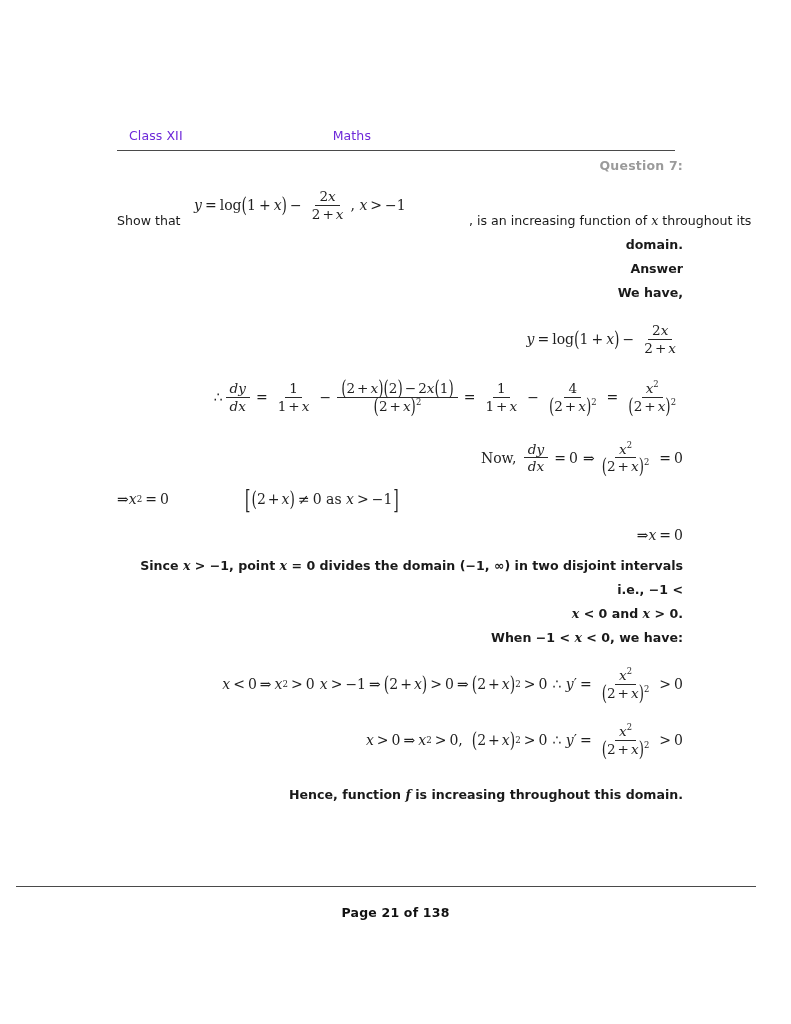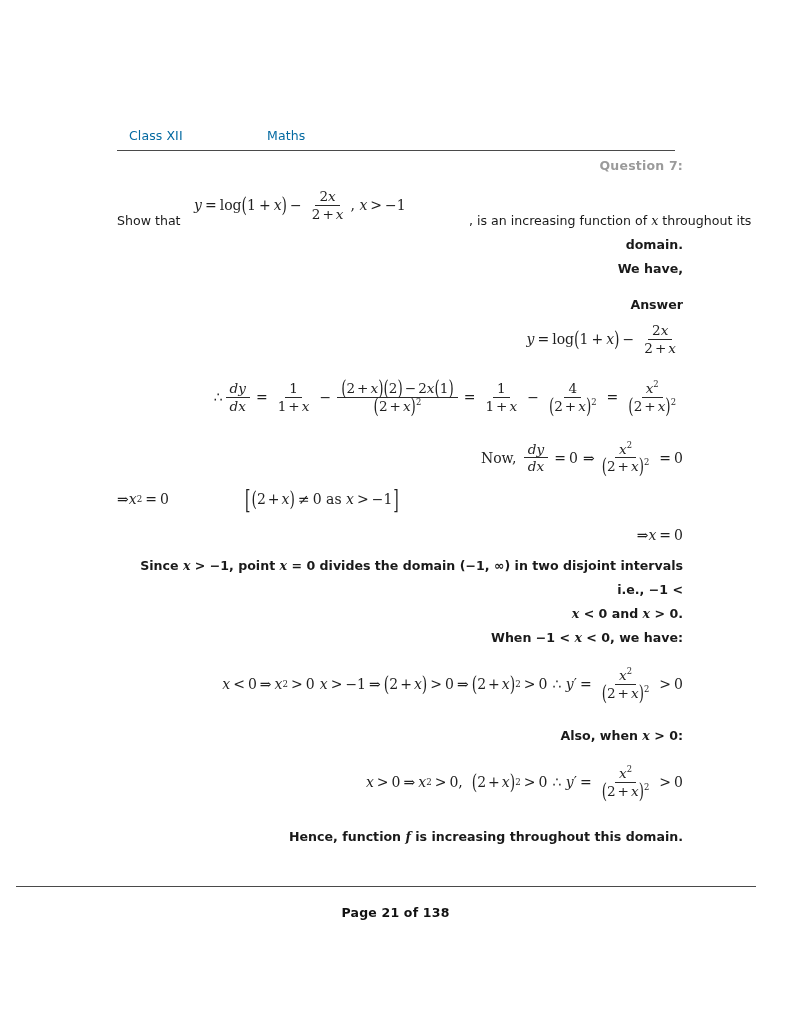--- a/index.html
+++ b/index.html
@@ -28,35 +28,36 @@
   .header {
     position: absolute;
     left: 117px;
     top: 128px;
     width: 558px;
     height: 22px;
     border-bottom: 1.6px solid #4a4a4a;
     display: flex;
     align-items: flex-start;
     font-size: 12.5px;
-    color: #0369a1;
+    color: #6d28d9;
     letter-spacing: 0.1px;
   }
   .header .h-left {
     width: 150px;
     text-align: left;
     padding-left: 12px;
     box-sizing: border-box;
   }
   .header .h-center {
     flex: 1;
     text-align: center;
   }
   .header .h-right {
     width: 120px;
+    text-align: right;
     padding-right: 16px;
     box-sizing: border-box;
   }
 
   
   .content {
     position: absolute;
     left: 117px;
     top: 158px;
     width: 566px;
@@ -207,24 +208,24 @@
           </span><span class="rm">,</span>&nbsp;<span class="it">x</span><span class="op">&gt;</span><span class="rm">−1</span>
       </span>
 
       <span class="showthat-tail">, is an increasing function of <span class="mi">x</span> throughout its</span>
     </div>
 
     
     <p class="para">domain.</p>
 
     
+    <p class="para">Answer</p>
+
+    
     <p class="para" style="margin-bottom:12px;">We have,</p>
-
-    
-    <p class="para">Answer</p>
 
     
     <div class="math" style="margin: 6px 0 16px 0;">
       <span class="it">y</span>
         <span class="op">=</span>
         <span class="rm">log</span>
         <span class="paren-tall">(</span>
         <span class="rm">1</span>
         <span class="op">+</span>
         <span class="it">x</span>
@@ -360,21 +361,20 @@
     <div class="math" style="margin: 10px 0 14px 0;">
       <span class="rm">∴</span>&nbsp;<span class="it">y</span><span class="rm">′</span><span class="op">=</span>
       <span class="frac">
           <span class="num"><span class="it">x</span><sup class="exp">2</sup></span>
           <span class="den"><span class="paren-tall">(</span><span class="rm">2</span><span class="opn">+</span><span class="it">x</span><span class="paren-tall">)</span><sup class="exp">2</sup></span>
         </span>
       <span class="op">&gt;</span><span class="rm">0</span>
     </div>
 
     
-    <p class="para" style="margin: 10px 0 8px 0;">Also, when <span class="mi">x</span> &gt; 0:</p>
 
     
     <div class="math" style="margin: 8px 0 10px 0;">
       <span class="it">x</span><span class="op">&gt;</span><span class="rm">0</span><span class="op">⇒</span><span class="it">x</span><sup class="exp">2</sup><span class="op">&gt;</span><span class="rm">0,</span>&nbsp;&nbsp;<span class="paren-tall">(</span><span class="rm">2</span><span class="opn">+</span><span class="it">x</span><span class="paren-tall">)</span><sup class="exp">2</sup><span class="op">&gt;</span><span class="rm">0</span>
     </div>
 
     
     <div class="math" style="margin: 10px 0 14px 0;">
       <span class="rm">∴</span>&nbsp;<span class="it">y</span><span class="rm">′</span><span class="op">=</span>
       <span class="frac">

